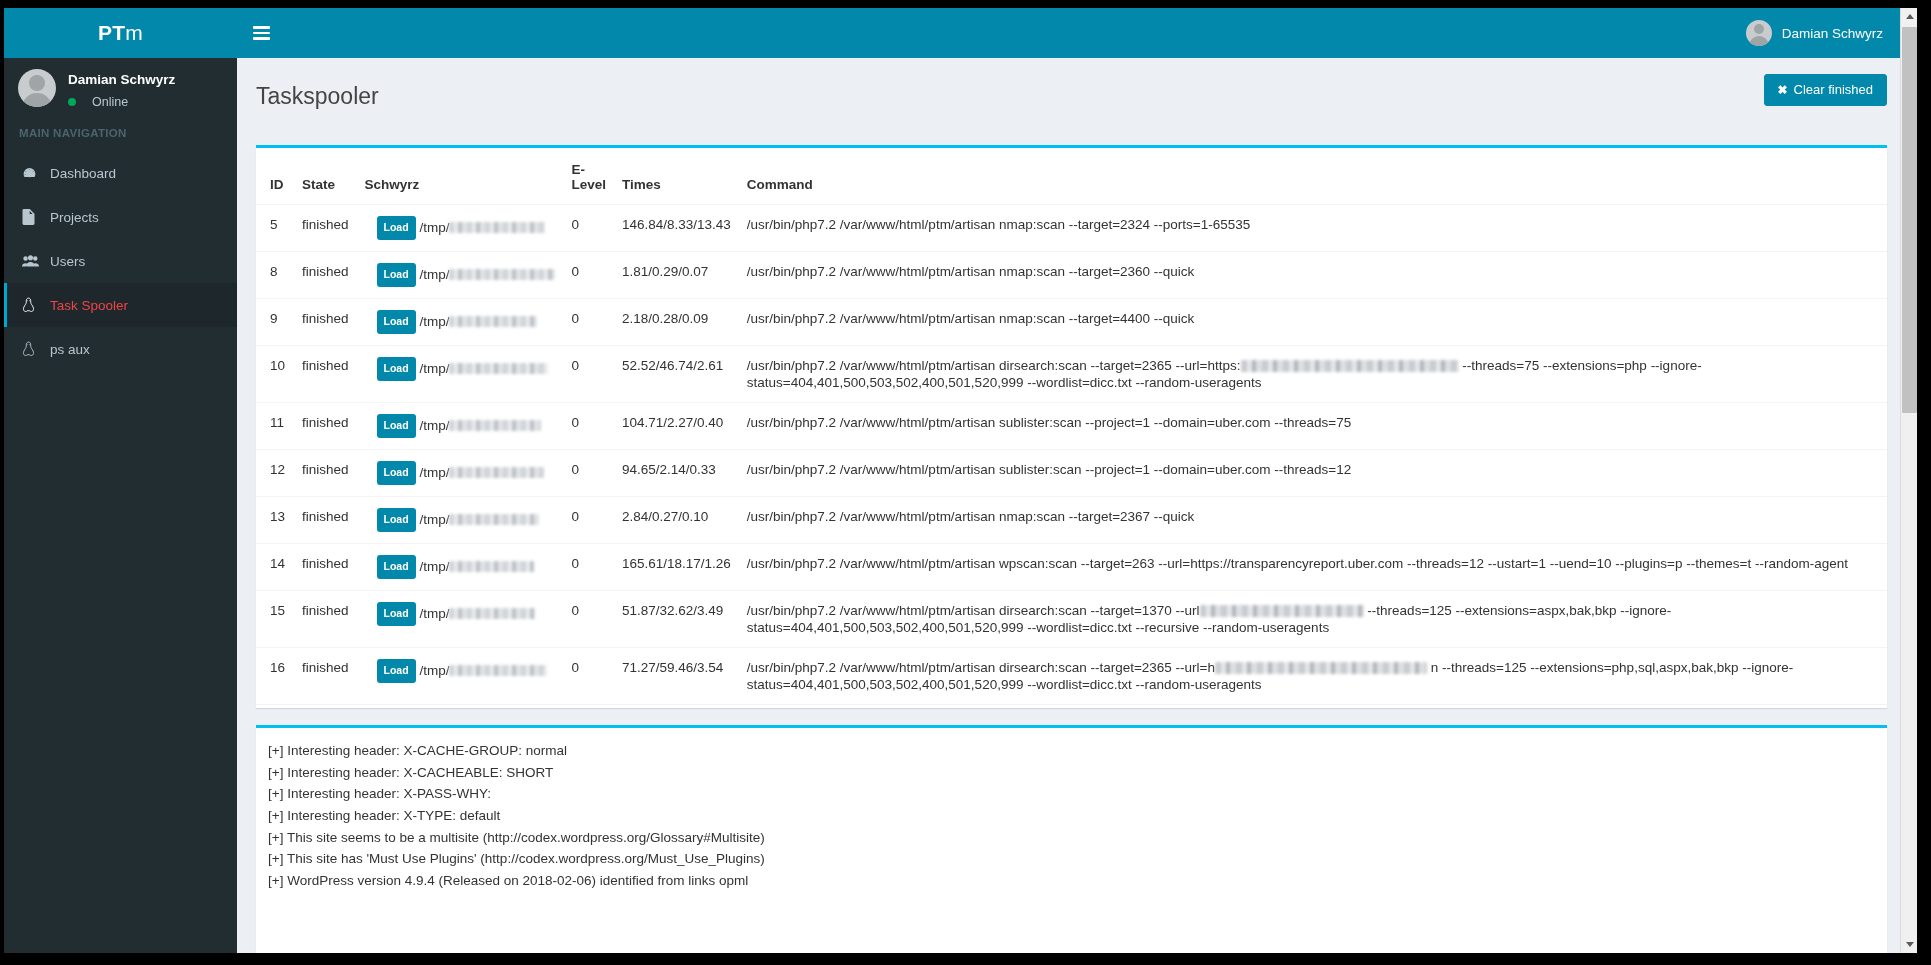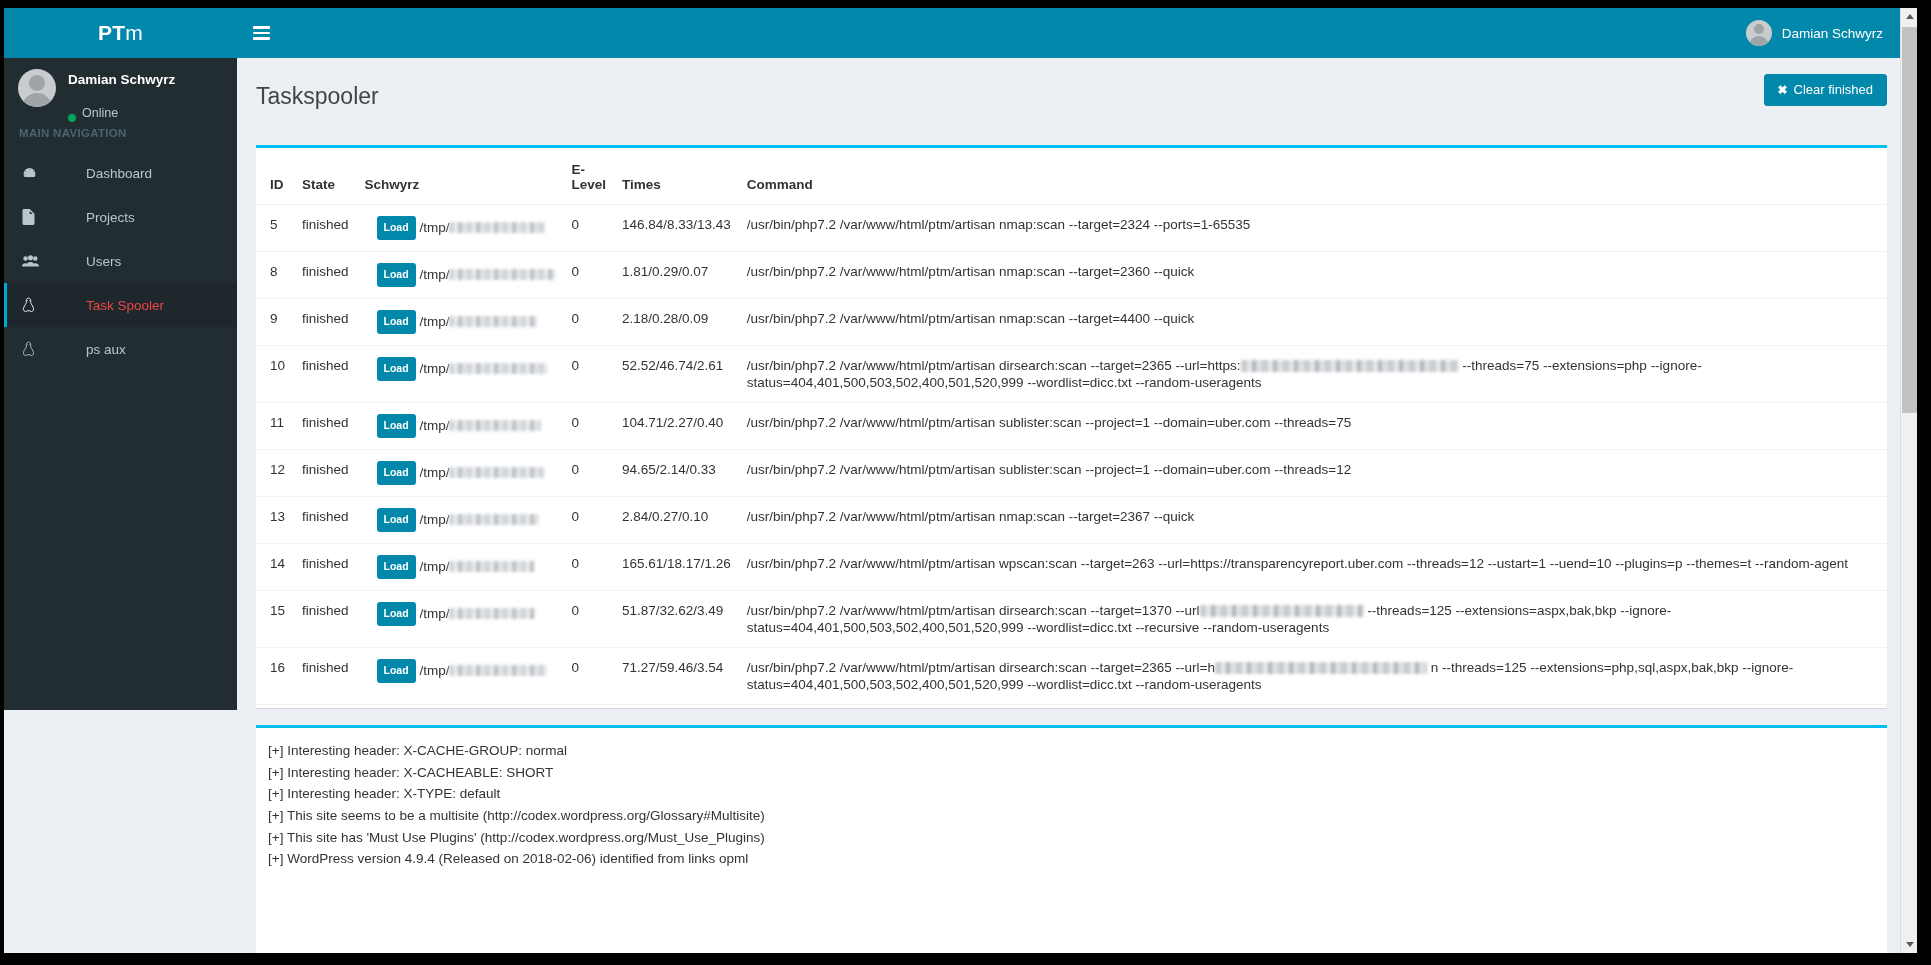--- a/index.html
+++ b/index.html
@@ -26,21 +26,21 @@
     position: absolute;
     left: 4px; top: 8px;
     width: 1913px; height: 945px;
     background: #ecf0f5;
     overflow: hidden;
   }
 
   
   #sidebar {
     position: absolute; left: 0; top: 0;
-    width: 233px; height: 702px;
+    width: 233px; height: 945px;
     background: #222d32;
   }
   #logo {
     height: 50px; width: 233px;
     background: #0288ab;
     color: #fff;
     display: flex; align-items: center; justify-content: center;
     font-size: 21px; letter-spacing: .2px;
   }
   #logo .lg-b { font-weight: bold; }
@@ -61,35 +61,34 @@
   .avatar-lg .body { position:absolute; left:4px; top:24px; width:30px; height:22px; border-radius:15px 15px 0 0; background:#9fa4a7; }
   .avatar-sm {
     width: 26px; height: 26px; border-radius: 50%;
     background: #c9ccce; overflow:hidden; position:relative; flex:0 0 auto;
   }
   .avatar-sm .head { position:absolute; left:8px; top:4px; width:10px; height:10px; border-radius:50%; background:#9fa4a7; }
   .avatar-sm .body { position:absolute; left:3px; top:16px; width:20px; height:15px; border-radius:10px 10px 0 0; background:#9fa4a7; }
 
   .user-meta { margin-left: 12px; padding-top: 2px; }
   .user-name { color:#fff; font-size:13.5px; font-weight:bold; line-height:17px; }
-  .user-status { color:#b8c7ce; font-size:12.5px; line-height:18px; display:flex; align-items:flex-end; gap:6px; margin-top:16px;}
+  .user-status { color:#b8c7ce; font-size:12.5px; line-height:18px; display:flex; align-items:center; gap:16px; margin-top:5px;}
   .dot-online { width:8px; height:8px; border-radius:50%; background:#00a65a; display:inline-block; }
 
   .nav-header {
     color:#4b646f; font-size:11.5px; font-weight:bold;
     padding: 12px 0 12px 15px; letter-spacing:.3px;
     text-transform: uppercase;
   }
   .nav-item {
     display:flex; align-items:center;
     height:44px; padding-left:15px;
     color:#b8c7ce; font-size:13.5px;
     border-left: 3px solid transparent;
     cursor: pointer;
-    gap: 36px;
   }
   .nav-item .ni-icon { width:26px; flex:0 0 auto; display:flex; align-items:center; color:#b8c7ce; }
   .nav-item.active {
     background:#1e282c; color:#ef4444;
     border-left-color:#00a7d0;
   }
   .nav-item.active .ni-icon { color:#fff; }
   .nav-label { padding-left:2px; }
 
   
@@ -440,20 +439,21 @@
                 <td class="col-command cmd"></td>
               </tr>
             </tbody>
         </table>
       </section>
 
       <section class="box" id="log-box">
         <div id="log-body">
             <div class="log-line">[+] Interesting header: X-CACHE-GROUP: normal</div>
             <div class="log-line">[+] Interesting header: X-CACHEABLE: SHORT</div>
+            <div class="log-line">[+] Interesting header: X-PASS-WHY:</div>
             <div class="log-line">[+] Interesting header: X-TYPE: default</div>
             <div class="log-line">[+] This site seems to be a multisite (http://codex.wordpress.org/Glossary#Multisite)</div>
             <div class="log-line">[+] This site has 'Must Use Plugins' (http://codex.wordpress.org/Must_Use_Plugins)</div>
             <div class="log-line">[+] WordPress version 4.9.4 (Released on 2018-02-06) identified from links opml</div>
           </div>
       </section>
     </main>
 
     <div id="scrollbar">
       <div id="sb-up">

